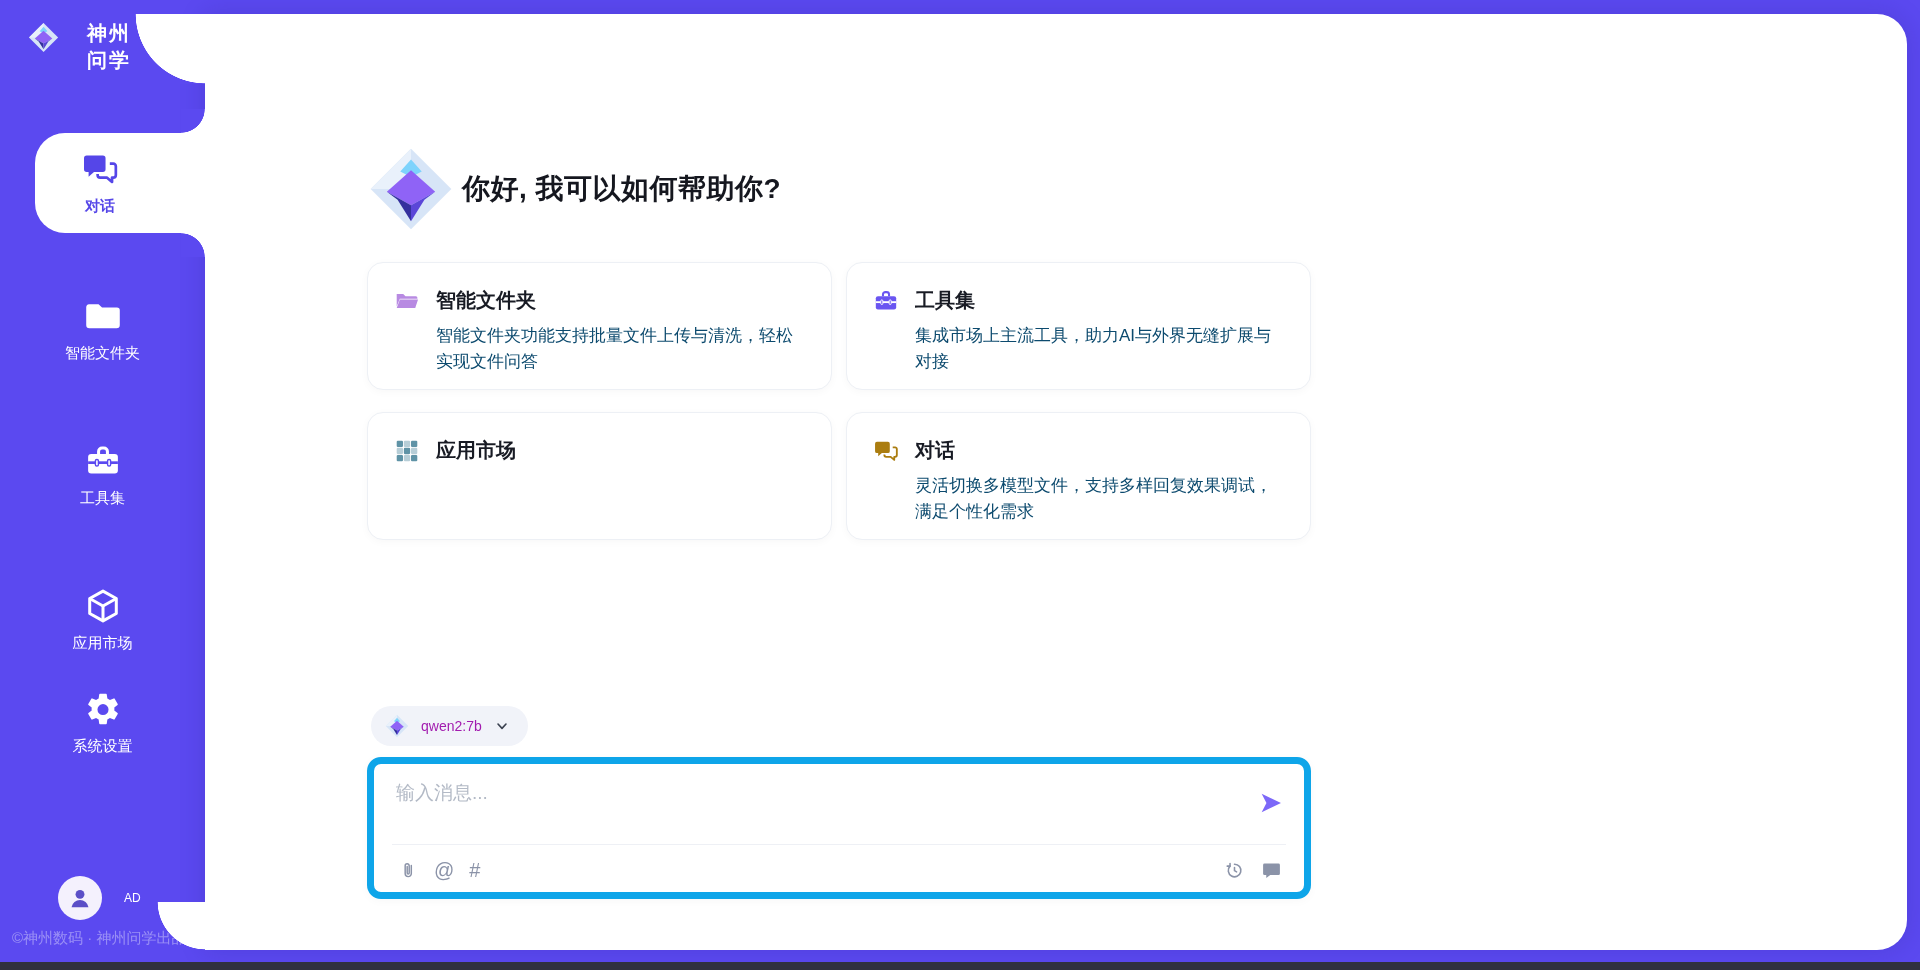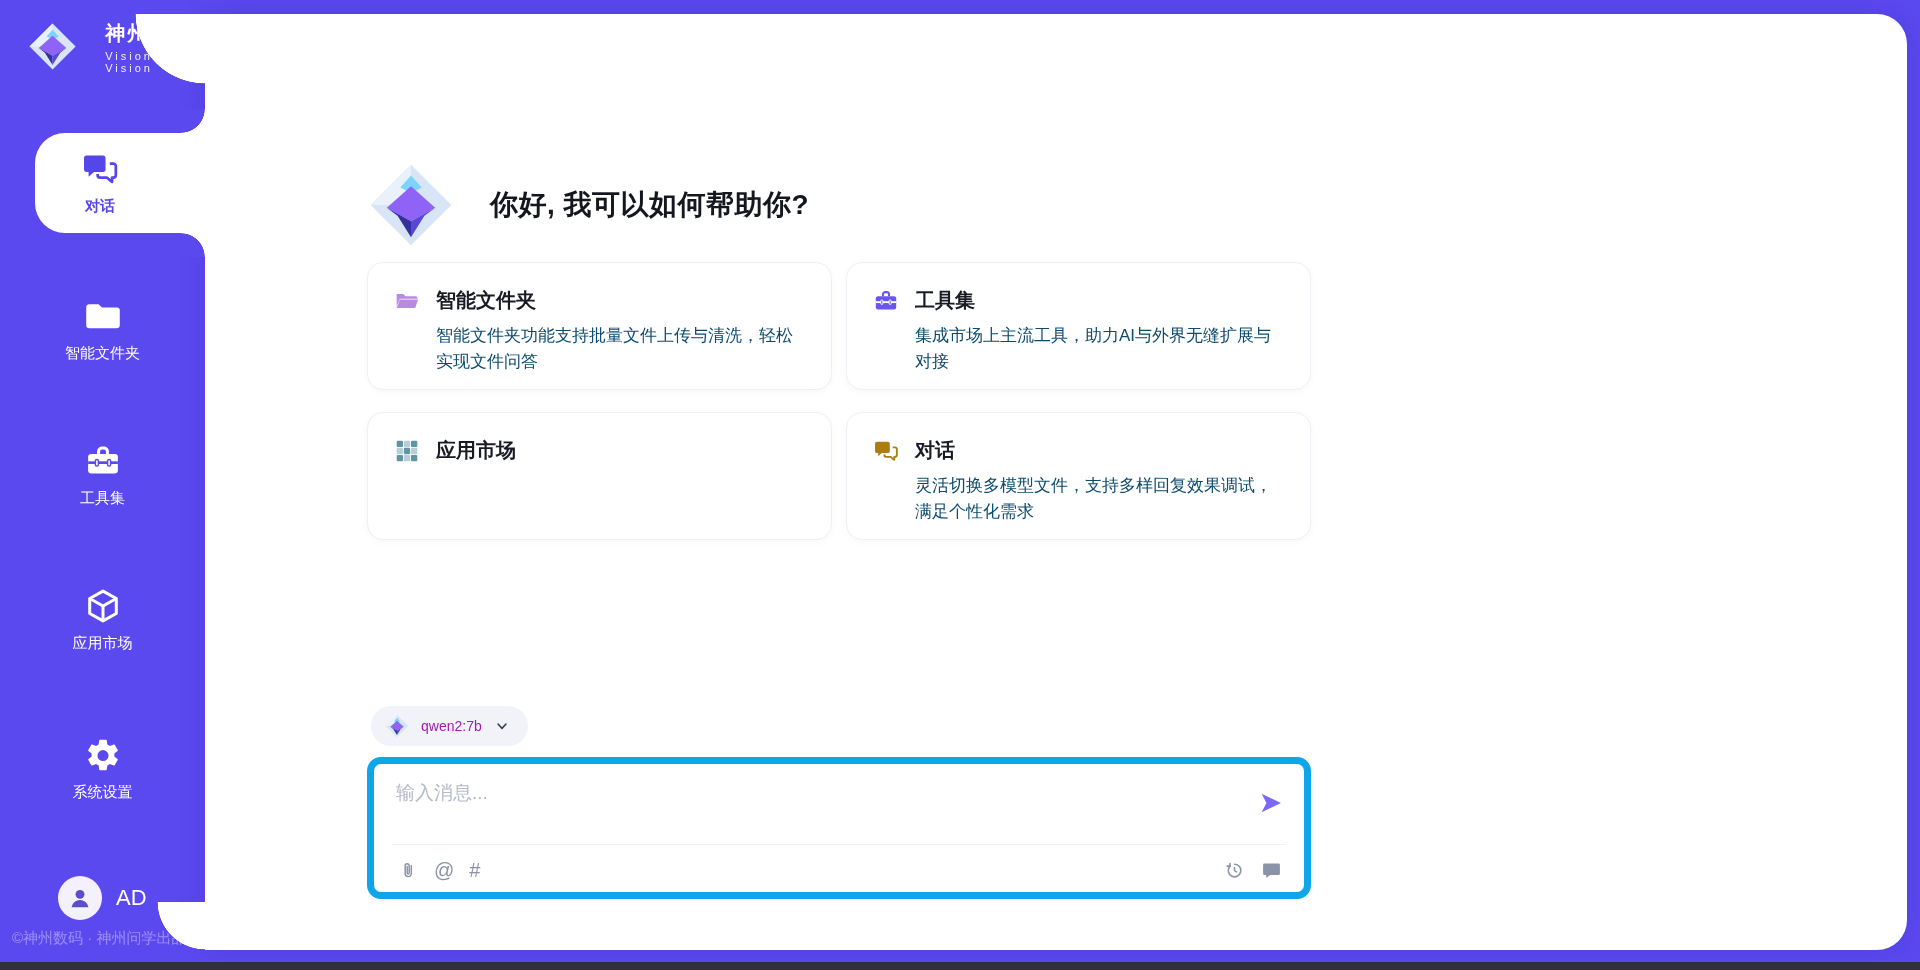--- a/index.html
+++ b/index.html
@@ -26,21 +26,21 @@
     background:radial-gradient(circle at 100% 0%, #fff 0 47px, var(--purple) 47.6px);
   }
   .bottom-strip {
     position:absolute; left:0; bottom:0; width:100%; height:8px; background:#30303f;
   }
 
   
   .sidebar { position:absolute; left:0; top:0; width:205px; height:100%; }
   .logo-block { position:absolute; left:28px; top:20px; display:flex; align-items:center; gap:10px; }
   .logo-diamond { width:50px; height:50px; }
-  .logo-texts { display:flex; flex-direction:column;margin-left:18px; }
+  .logo-texts { display:flex; flex-direction:row;margin-left:18px; }
   .logo-title { color:#fff; font-size:20px; font-weight:700; letter-spacing:2px; }
   .logo-sub { color:rgba(255,255,255,.92); font-size:11px; letter-spacing:3px; margin-top:3px; }
 
   .nav-item {
     position:absolute; left:0; width:205px; height:76px;
     display:flex; flex-direction:column; align-items:center; justify-content:center; gap:9px;
     color:#fff; cursor:pointer;
   }
   .nav-label { font-size:15px; }
   .nav-icon { width:38px; height:38px; display:block; }
@@ -52,25 +52,25 @@
     color:var(--accent); padding-right:40px;
   }
   .nav-item.active .nav-label { font-weight:600; }
   .corner { position:absolute; right:0; width:24px; height:24px; pointer-events:none; }
   .corner-top { top:-24px; background:radial-gradient(circle at 0% 0%, var(--purple) 0 23.4px, #fff 24px); }
   .corner-bottom { bottom:-24px; background:radial-gradient(circle at 0% 100%, var(--purple) 0 23.4px, #fff 24px); }
 
   .user-row { position:absolute; left:58px; top:876px; display:flex; align-items:center; gap:14px; }
   .avatar { width:44px; height:44px; border-radius:50%; background:#f4f1fd; display:flex; align-items:center; justify-content:center; }
   .avatar svg { width:26px; height:26px; }
-  .user-name { color:#fff; font-size:22px; }
+  .user-name { color:#fff; font-size:12px;margin-left:8px; }
   .copyright { position:absolute; left:12px; top:929px; color:rgba(255,255,255,.38); font-size:15px; }
 
   
-  .greeting-row { position:absolute; left:368px; top:162px; display:flex; align-items:center; gap:36px; }
+  .greeting-row { position:absolute; left:368px; top:146px; display:flex; align-items:center; gap:8px; }
   .greeting-logo { width:86px; height:86px; }
   .greeting-text { font-size:28px; font-weight:700; color:#15171f; letter-spacing:.5px; }
 
   .cards { position:absolute; left:367px; top:262px; width:944px; display:grid; grid-template-columns:1fr 1fr; gap:22px 14px; }
   .card {
     background:#fff; border:1px solid #edf0f5; border-radius:16px;
     height:128px; padding:24px 26px 0 26px; cursor:pointer;
     box-shadow:0 2px 8px rgba(16,24,40,.03);
   }
   .card-head { display:flex; align-items:center; gap:16px; }
@@ -180,21 +180,21 @@
       <span class="nav-icon">
         <svg viewBox="0 0 24 24" fill="none" stroke="currentColor" stroke-width="1.9" stroke-linejoin="round">
           <polygon points="12,2.6 20.4,7.3 20.4,16.7 12,21.4 3.6,16.7 3.6,7.3"></polygon>
           <polyline points="3.6,7.3 12,12 20.4,7.3"></polyline>
           <line x1="12" y1="12" x2="12" y2="21.4"></line>
         </svg>
       </span>
       <span class="nav-label">应用市场</span>
     </div>
 
-    <div class="nav-item" style="top:731px">
+    <div class="nav-item" style="top:685px">
       <span class="nav-icon">
         <svg viewBox="0 0 24 24">
           <path fill="currentColor" d="M19.14,12.94a7,7,0,0,0,.06-.94,7,7,0,0,0-.06-.94l2.03-1.58a.5.5,0,0,0,.12-.64L19.37,5.52a.5.5,0,0,0-.61-.22l-2.39.96a7.2,7.2,0,0,0-1.62-.94l-.36-2.54A.5.5,0,0,0,13.9,2.36H10.1a.5.5,0,0,0-.49.42L9.25,5.32a7.2,7.2,0,0,0-1.62.94l-2.39-.96a.5.5,0,0,0-.61.22L2.71,8.84a.5.5,0,0,0,.12.64l2.03,1.58a7,7,0,0,0,0,1.88L2.83,14.52a.5.5,0,0,0-.12.64l1.92,3.32c.14.24.42.34.61.22l2.39-.96a7.2,7.2,0,0,0,1.62.94l.36,2.54a.5.5,0,0,0,.49.42h3.8a.5.5,0,0,0,.49-.42l.36-2.54a7.2,7.2,0,0,0,1.62-.94l2.39.96c.22.09.47,0,.61-.22l1.92-3.32a.5.5,0,0,0-.12-.64ZM12,15.86A3.5,3.5,0,1,1,15.5,12.36,3.5,3.5,0,0,1,12,15.86Z"></path>
         </svg>
       </span>
       <span class="nav-label">系统设置</span>
     </div>
 
   </nav>
 

